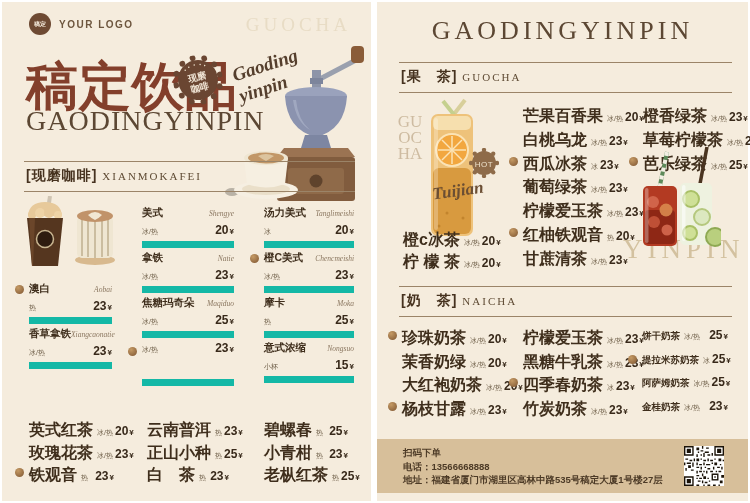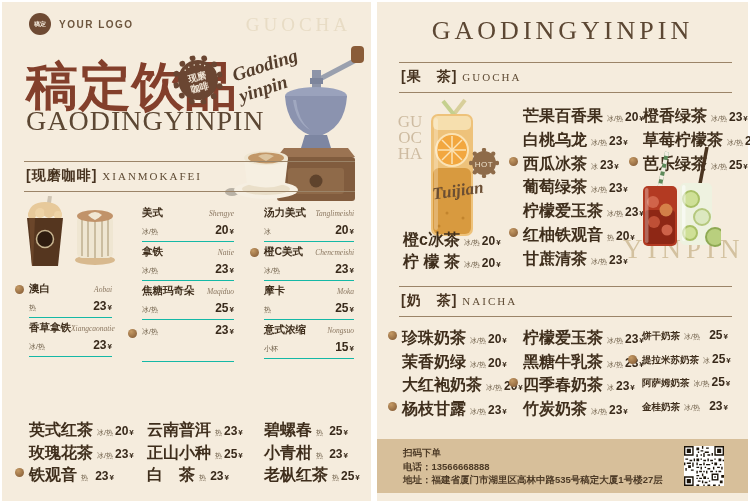--- a/index.html
+++ b/index.html
@@ -47,21 +47,21 @@
   .tc2{left:145px;top:418px;width:82px}
   .tc3{left:262px;top:418px;width:84px}
   .fcl{left:26px;top:228px;width:82px}
   .fcm{left:146px;top:104px;width:85px}
   .fcr{left:266px;top:104px;width:84px}
   .mc1{left:25px;top:326px;width:85px}
   .mc2{left:146px;top:326px;width:84px}
   .mc3{left:265px;top:326px;width:86px}
 
   
-  .citem{position:relative;height:38px;border-bottom:1px solid #14b8a6}
+  .citem{position:relative;height:38px;border-bottom:7px solid #14b8a6}
   .citem .r1{display:flex;justify-content:space-between;align-items:baseline;padding-top:3px}
   .citem .nm{font-size:10.5px;font-weight:800;color:#3f2e1c;white-space:nowrap}
   .citem .ipy{font-family:"Liberation Serif","DejaVu Serif",serif;font-style:italic;font-size:7.5px;color:#8b7760;white-space:nowrap}
   .citem .r2{display:flex;justify-content:space-between;align-items:baseline;margin-top:3px}
   .tp{font-size:7px;color:#70604a;white-space:nowrap}
   .pr{font-size:12px;font-weight:800;color:#38291a;white-space:nowrap}
   .pr .cy{font-size:8px;font-weight:700;margin-left:1px}
   .bdg{position:absolute;left:-14px;width:9px;height:9px;border-radius:50%;
     background:radial-gradient(circle at 35% 30%,#c59a64,#7e5531)}
   .citem .bdg{top:6px}

